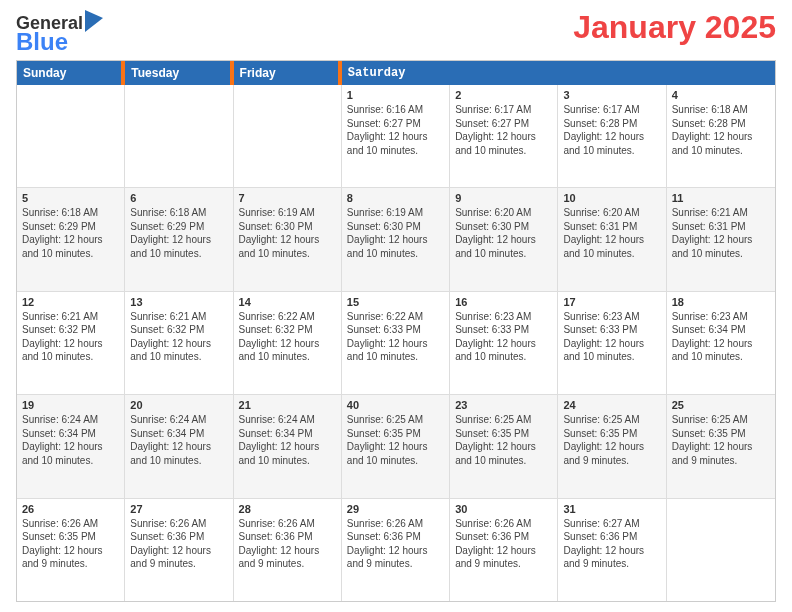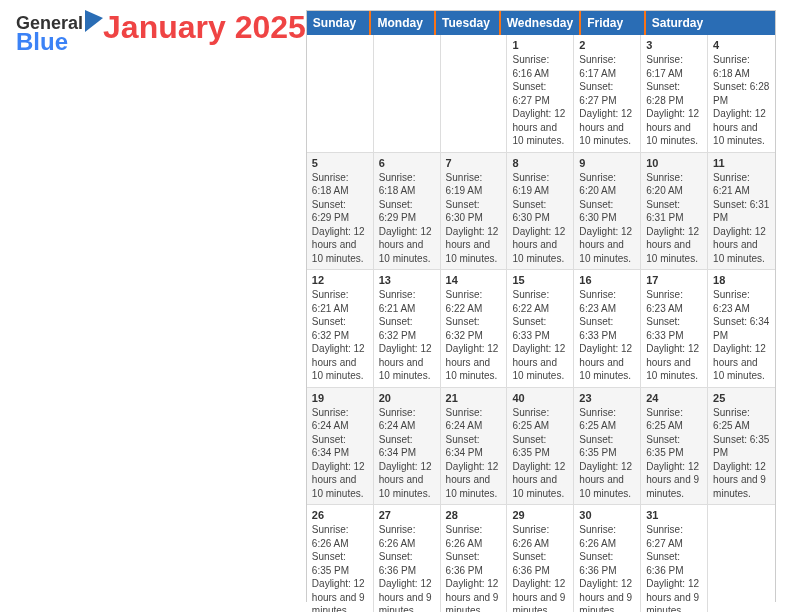--- a/index.html
+++ b/index.html
@@ -8,21 +8,21 @@
       background: #fff;
       width: 792px;
       height: 612px;
       overflow: hidden;
     }
     .page {
       width: 792px;
       height: 612px;
       padding: 10px 16px 10px 16px;
       display: flex;
-      flex-direction: row;
+      flex-direction: column;
     }
     .header {
       display: flex;
       align-items: flex-start;
       justify-content: space-between;
       margin-bottom: 6px;
     }
     .logo {
       display: flex;
       align-items: center;
@@ -62,23 +62,23 @@
       display: grid;
       grid-template-columns: repeat(7, 1fr);
       background: #2a6db5;
     }
     .cal-header-cell {
       color: #fff;
       font-size: 12px;
       font-weight: bold;
       padding: 5px 6px;
       text-align: left;
-      border-right: 2px solid #f97316;
-    }
-    .cal-header-cell:last-child { border-right: none; }
+      border-right: 4px solid #f97316;
+    }
+    .cal-header-cell:last-child { border-right: none; font-family: Liberation Mono, monospace; }
     .cal-body {
       flex: 1;
       display: flex;
       flex-direction: column;
     }
     .cal-row {
       display: grid;
       grid-template-columns: repeat(7, 1fr);
       flex: 1;
       border-top: 1px solid #ddd;
@@ -135,23 +135,21 @@
       </div>
     </div>
     <div class="title-section">
       <div class="month-title">January 2025</div>
     </div>
   </div>
 
   <div class="calendar">
     <div class="cal-header-row" id="cal-header">
         <div class="cal-header-cell">Sunday</div>
-        <div class="cal-header-cell">Monday</div>
         <div class="cal-header-cell">Tuesday</div>
-        <div class="cal-header-cell">Wednesday</div>
         <div class="cal-header-cell">Friday</div>
         <div class="cal-header-cell">Saturday</div>
       </div>
     <div class="cal-body" id="cal-body">
         <div class="cal-row">
           <div class="cal-cell empty"></div>
           <div class="cal-cell empty"></div>
           <div class="cal-cell empty"></div>
           <div class="cal-cell">
             <span class="day-num">1</span>

